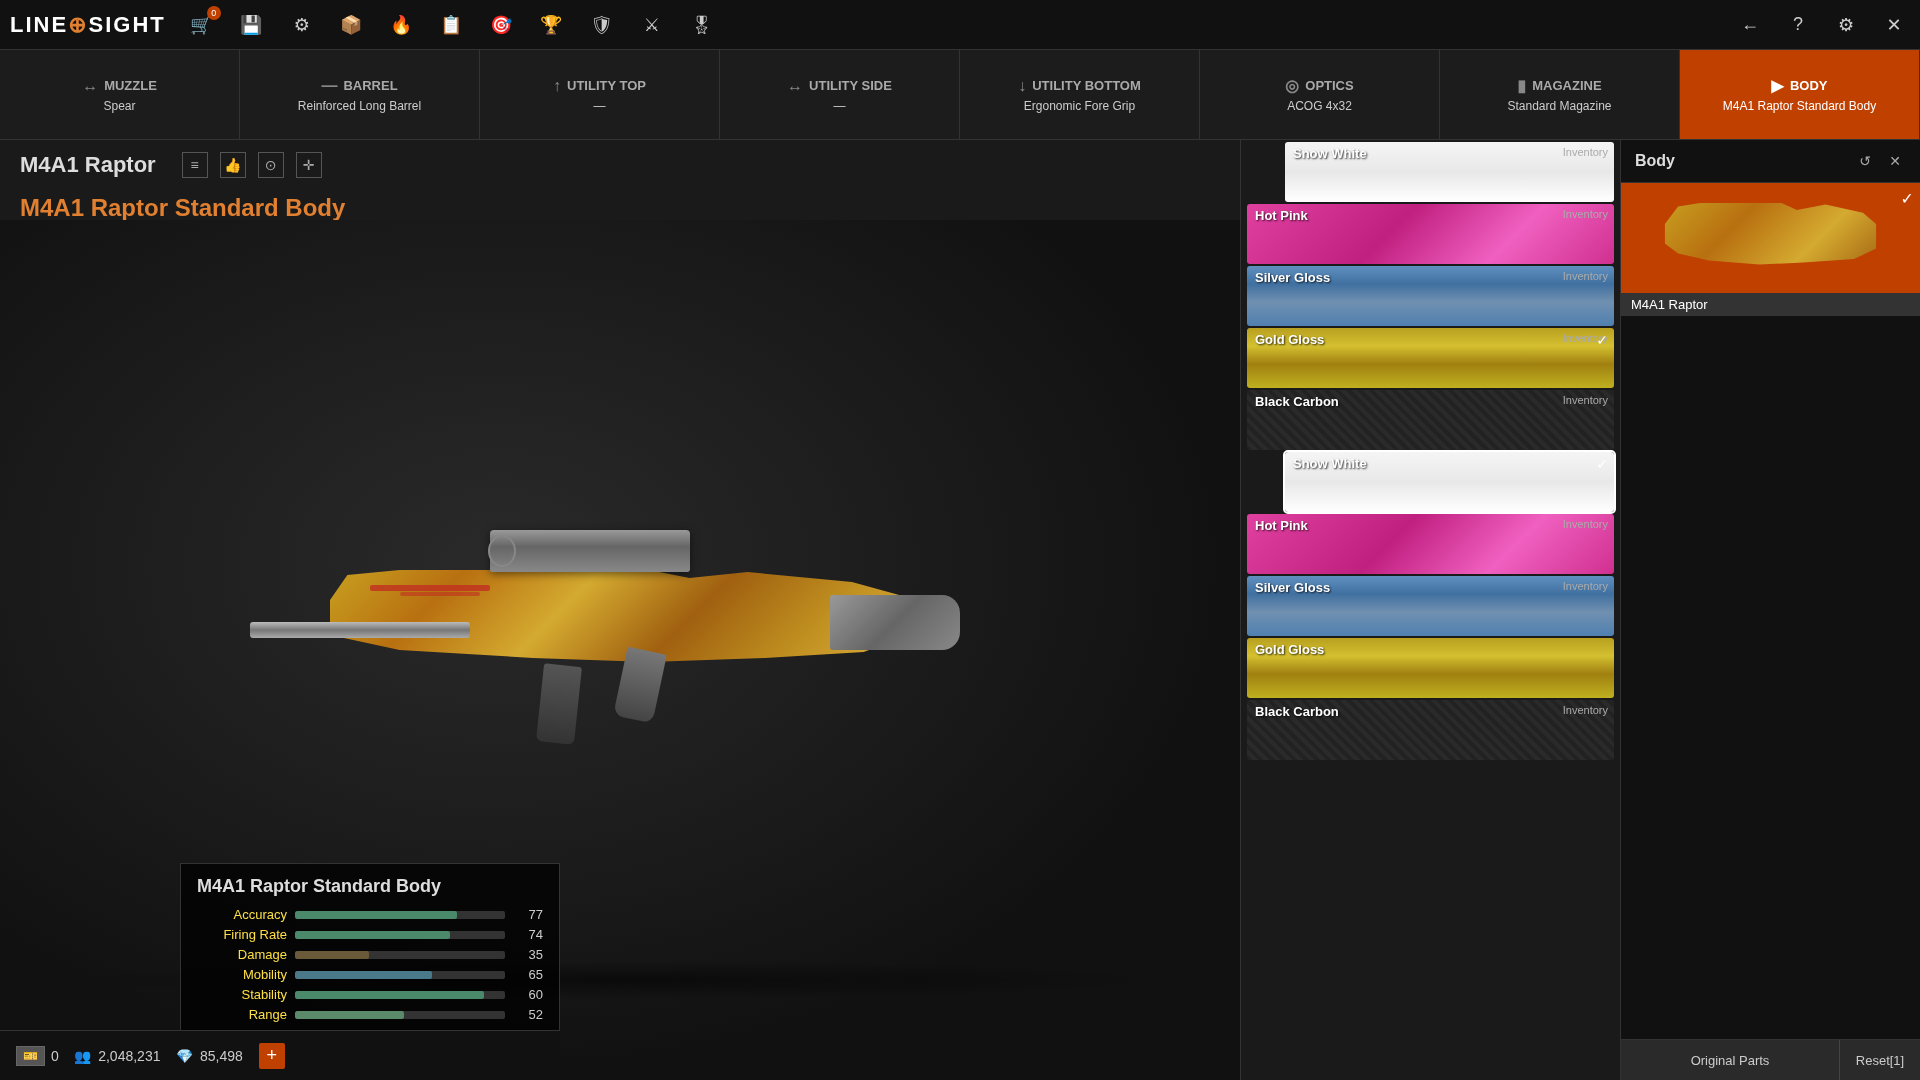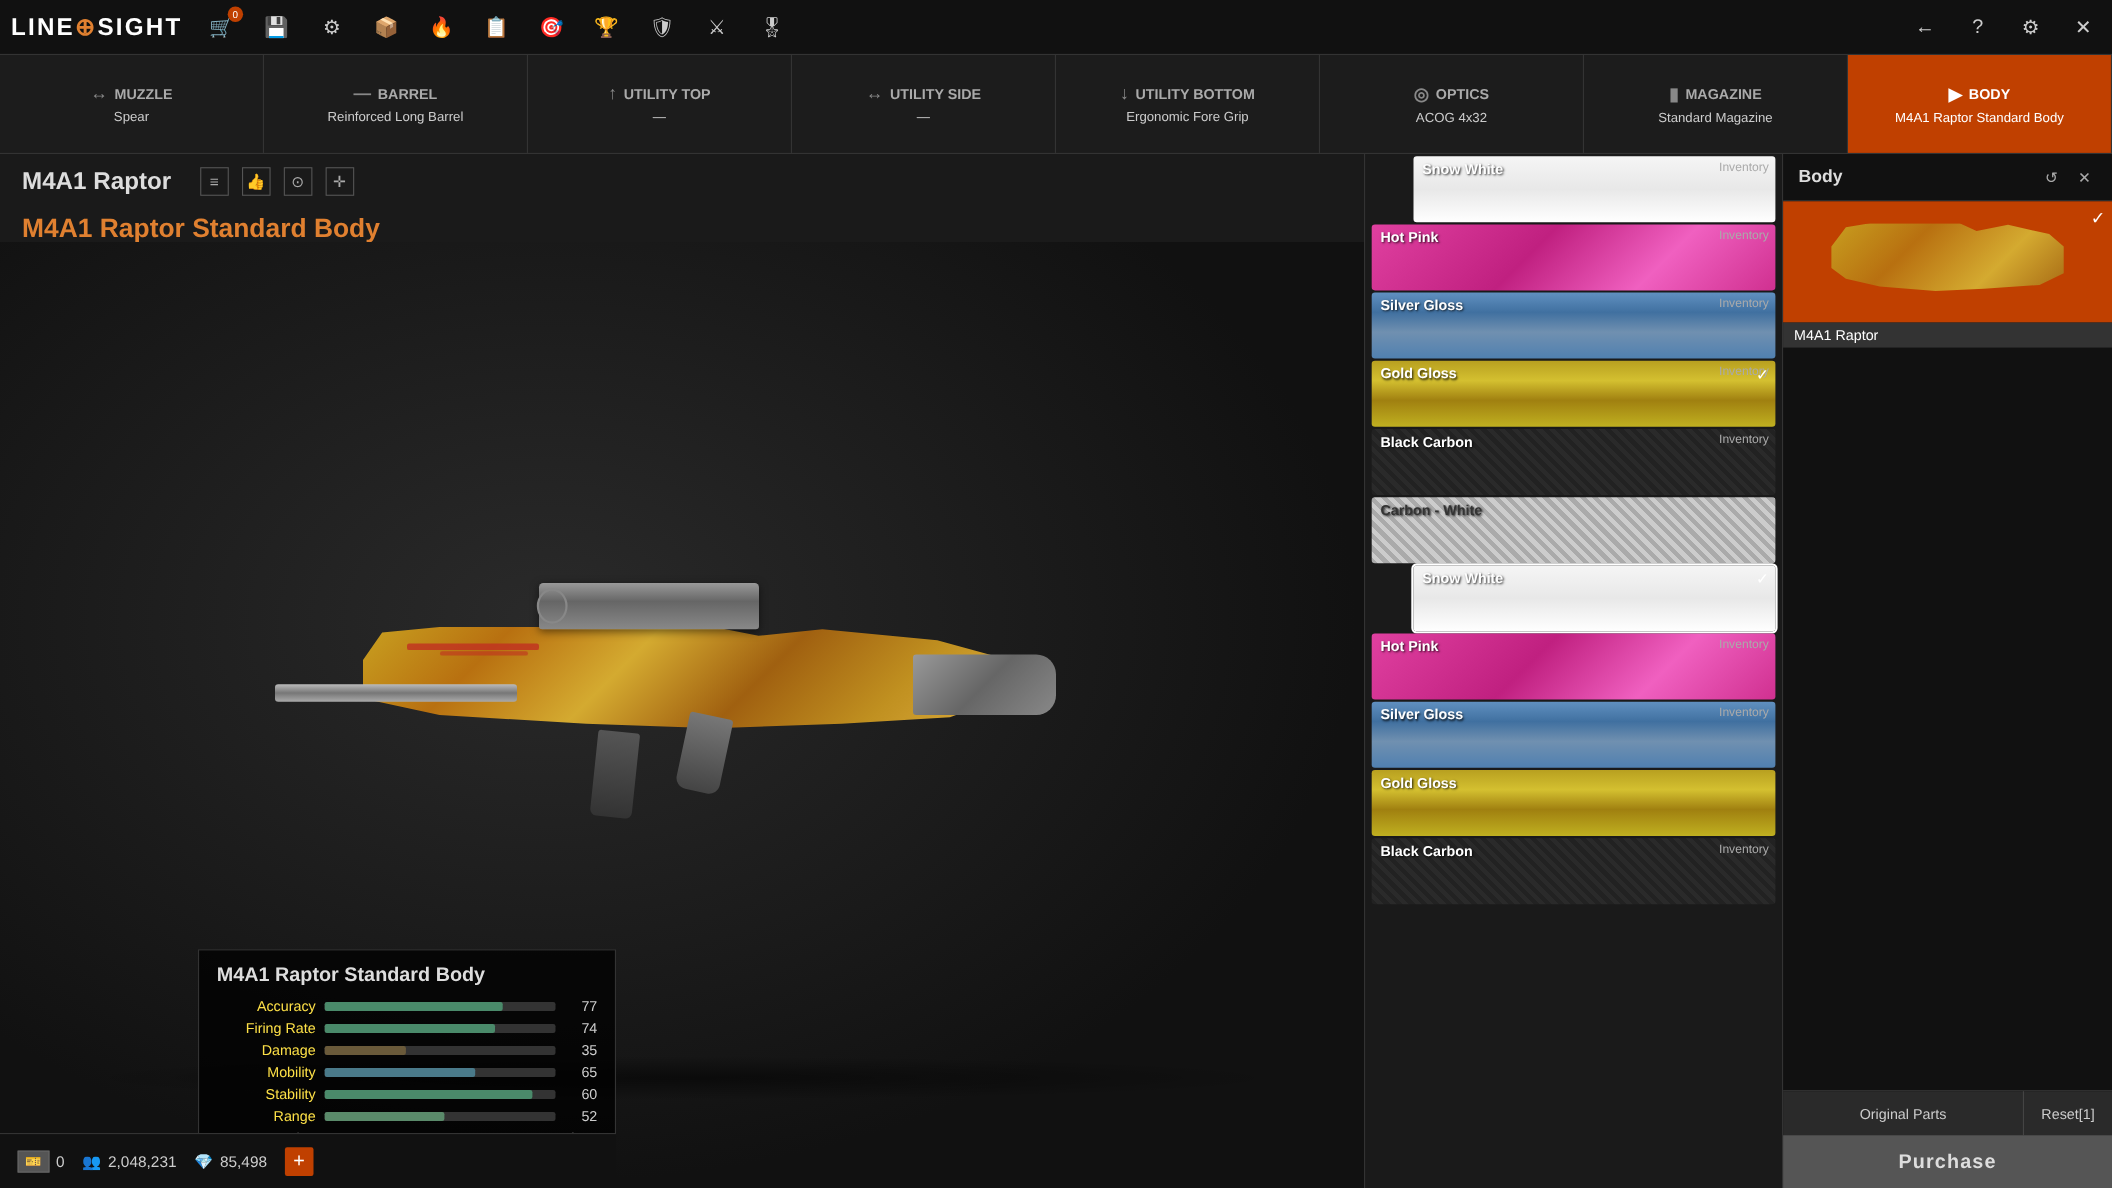--- a/index.html
+++ b/index.html
@@ -706,23 +706,20 @@
         </div>
         <div class="camo-item camo-gold-gloss">
           <span class="camo-name-overlay">Gold Gloss</span>
           <span class="camo-inventory-badge">Inventory</span>
           <span class="camo-check">✓</span>
         </div>
         <div class="camo-item camo-black-carbon">
           <span class="camo-name-overlay">Black Carbon</span>
           <span class="camo-inventory-badge">Inventory</span>
         </div>
-        <div class="camo-item camo-carbon-white">
-          <span class="camo-name-overlay" style="color:#333;">Carbon - White</span>
-        </div>
 
 
         <div class="camo-item camo-snow-white selected">
           <span class="camo-name-overlay">Snow White</span>
           <span class="camo-check">✓</span>
         </div>
         <div class="camo-item camo-hot-pink">
           <span class="camo-name-overlay">Hot Pink</span>
           <span class="camo-inventory-badge">Inventory</span>
         </div>
@@ -761,17 +758,16 @@
         <span class="body-checkmark">✓</span>
       </div>
       <div class="body-weapon-name">M4A1 Raptor</div>
 
       <div style="flex:1;"></div>
 
       <div class="action-buttons">
         <button class="btn-original-parts">Original Parts</button>
         <button class="btn-reset">Reset[1]</button>
       </div>
-      <button class="btn-purchase">Purchase</button>
     </div>
 
   </div>
 </div>
 
 </body></html>

